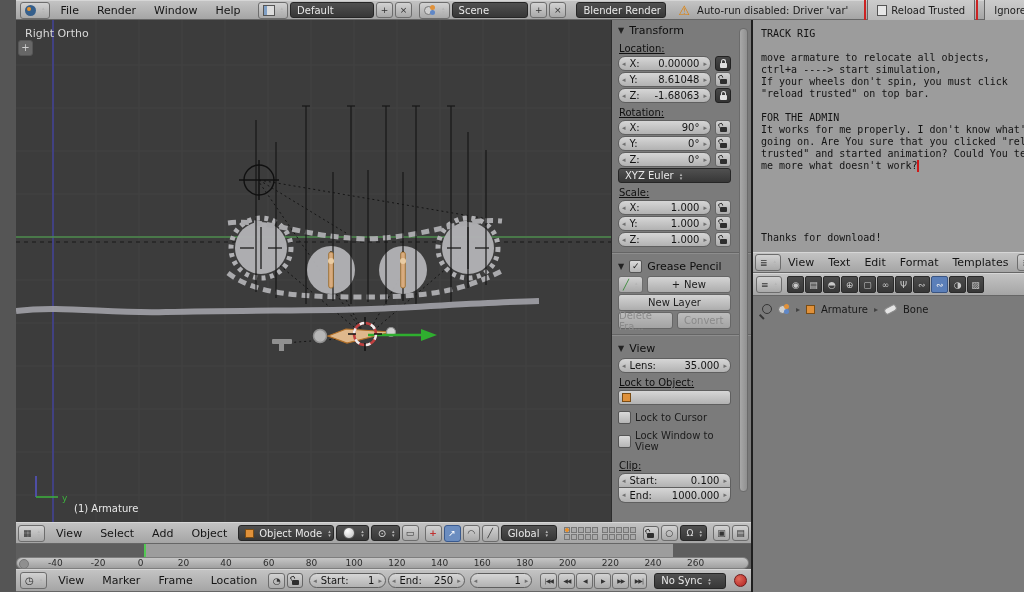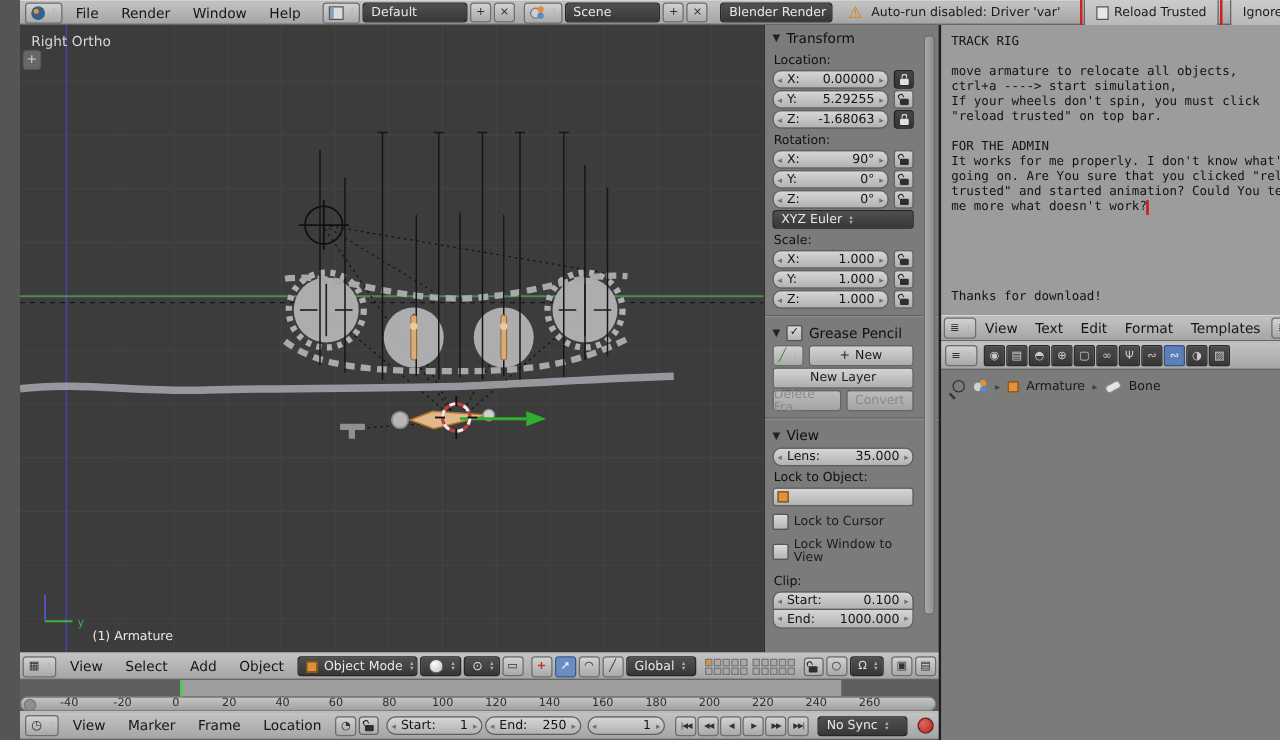--- a/index.html
+++ b/index.html
@@ -11,21 +11,21 @@
   .dd{background:linear-gradient(#505050,#373737);border:1px solid #262626;border-radius:3px;color:#e8e8e8;display:inline-flex;align-items:center;height:16px;font-size:10px;padding:0 2px 0 6px;box-sizing:border-box;white-space:nowrap;}
   .dda{display:inline-flex;flex-direction:column;line-height:4px;font-size:5px;color:#b5b5b5;padding:0 2px;margin-left:4px;}
   .dda i{font-style:normal;}
   .iconbtn{background:linear-gradient(#d2d2d2,#a9a9a9);border:1px solid #6d6d6d;border-radius:3px;height:16px;min-width:17px;display:inline-flex;align-items:center;justify-content:center;font-size:9px;color:#333;box-sizing:border-box;}
   .iconsel{background:linear-gradient(#d2d2d2,#a9a9a9);border:1px solid #6d6d6d;border-radius:3px;height:17px;display:inline-flex;align-items:center;padding:0 2px 0 4px;box-sizing:border-box;font-size:10px;color:#222;}
   .pillbtn{background:linear-gradient(#d6d6d6,#aeaeae);border:1px solid #666;border-radius:8px;height:16px;display:inline-flex;align-items:center;padding:12px 9px;font-size:10px;color:#1c1c1c;white-space:nowrap;gap:4px;}
   .nf{background:linear-gradient(#d6d6d6,#b2b2b2);border:1px solid #5f5f5f;border-radius:7px;display:flex;align-items:center;font-size:10px;color:#141414;height:15px;box-sizing:border-box;padding:0 3px;}
   .nf .arr{color:#6f6f6f;font-size:7px;}
   .nf .lab{margin-left:4px;}
   .nf .val{margin-left:auto;margin-right:4px;}
-  .flabel{font-size:10px;color:#101010;margin:4px 6px 2px 7px;}
+  .flabel{font-size:10px;color:#101010;margin:4px 6px 2px 7px;text-decoration:underline;}
   .phead{display:flex;align-items:center;gap:5px;padding:4px 6px 2px 6px;font-size:11px;color:#0e0e0e;}
   .tri{font-size:8px;color:#222;}
   .cb{width:11px;height:11px;border:1px solid #555;border-radius:2px;background:linear-gradient(#dadada,#b5b5b5);font-size:9px;line-height:11px;text-align:center;color:#222;flex:none;}
   
   .lockbtn{width:16px;height:15px;border-radius:3px;display:flex;align-items:flex-end;justify-content:center;box-sizing:border-box;flex:none;}
   .lockbtn.locked{background:linear-gradient(#474747,#323232);border:1px solid #222;}
   .lockbtn.unlocked{background:linear-gradient(#d2d2d2,#ababab);border:1px solid #666;}
   .pl{position:relative;width:7px;height:5px;background:#2e2e2e;border-radius:1px;margin-bottom:2px;}
   .pl::before{content:"";position:absolute;left:1px;top:-4px;width:3px;height:3px;border:1px solid #2e2e2e;border-bottom:none;border-radius:3px 3px 0 0;}
   .locked .pl{background:#e0e0e0;}.locked .pl::before{border-color:#e0e0e0;}
@@ -299,21 +299,21 @@
             <span class="arr">▸</span>
           </span>
           <span class="lockbtn locked">
             <span class="pl"></span>
           </span>
         </div>
       <div class="nrow">
           <span class="nf">
             <span class="arr">◂</span>
             <span class="lab">Y:</span>
-            <span class="val">5.29255</span>
+            <span class="val">8.61048</span>
             <span class="arr">▸</span>
           </span>
           <span class="lockbtn unlocked">
             <span class="pl"></span>
           </span>
         </div>
       <div class="nrow">
           <span class="nf">
             <span class="arr">◂</span>
             <span class="lab">Z:</span>

